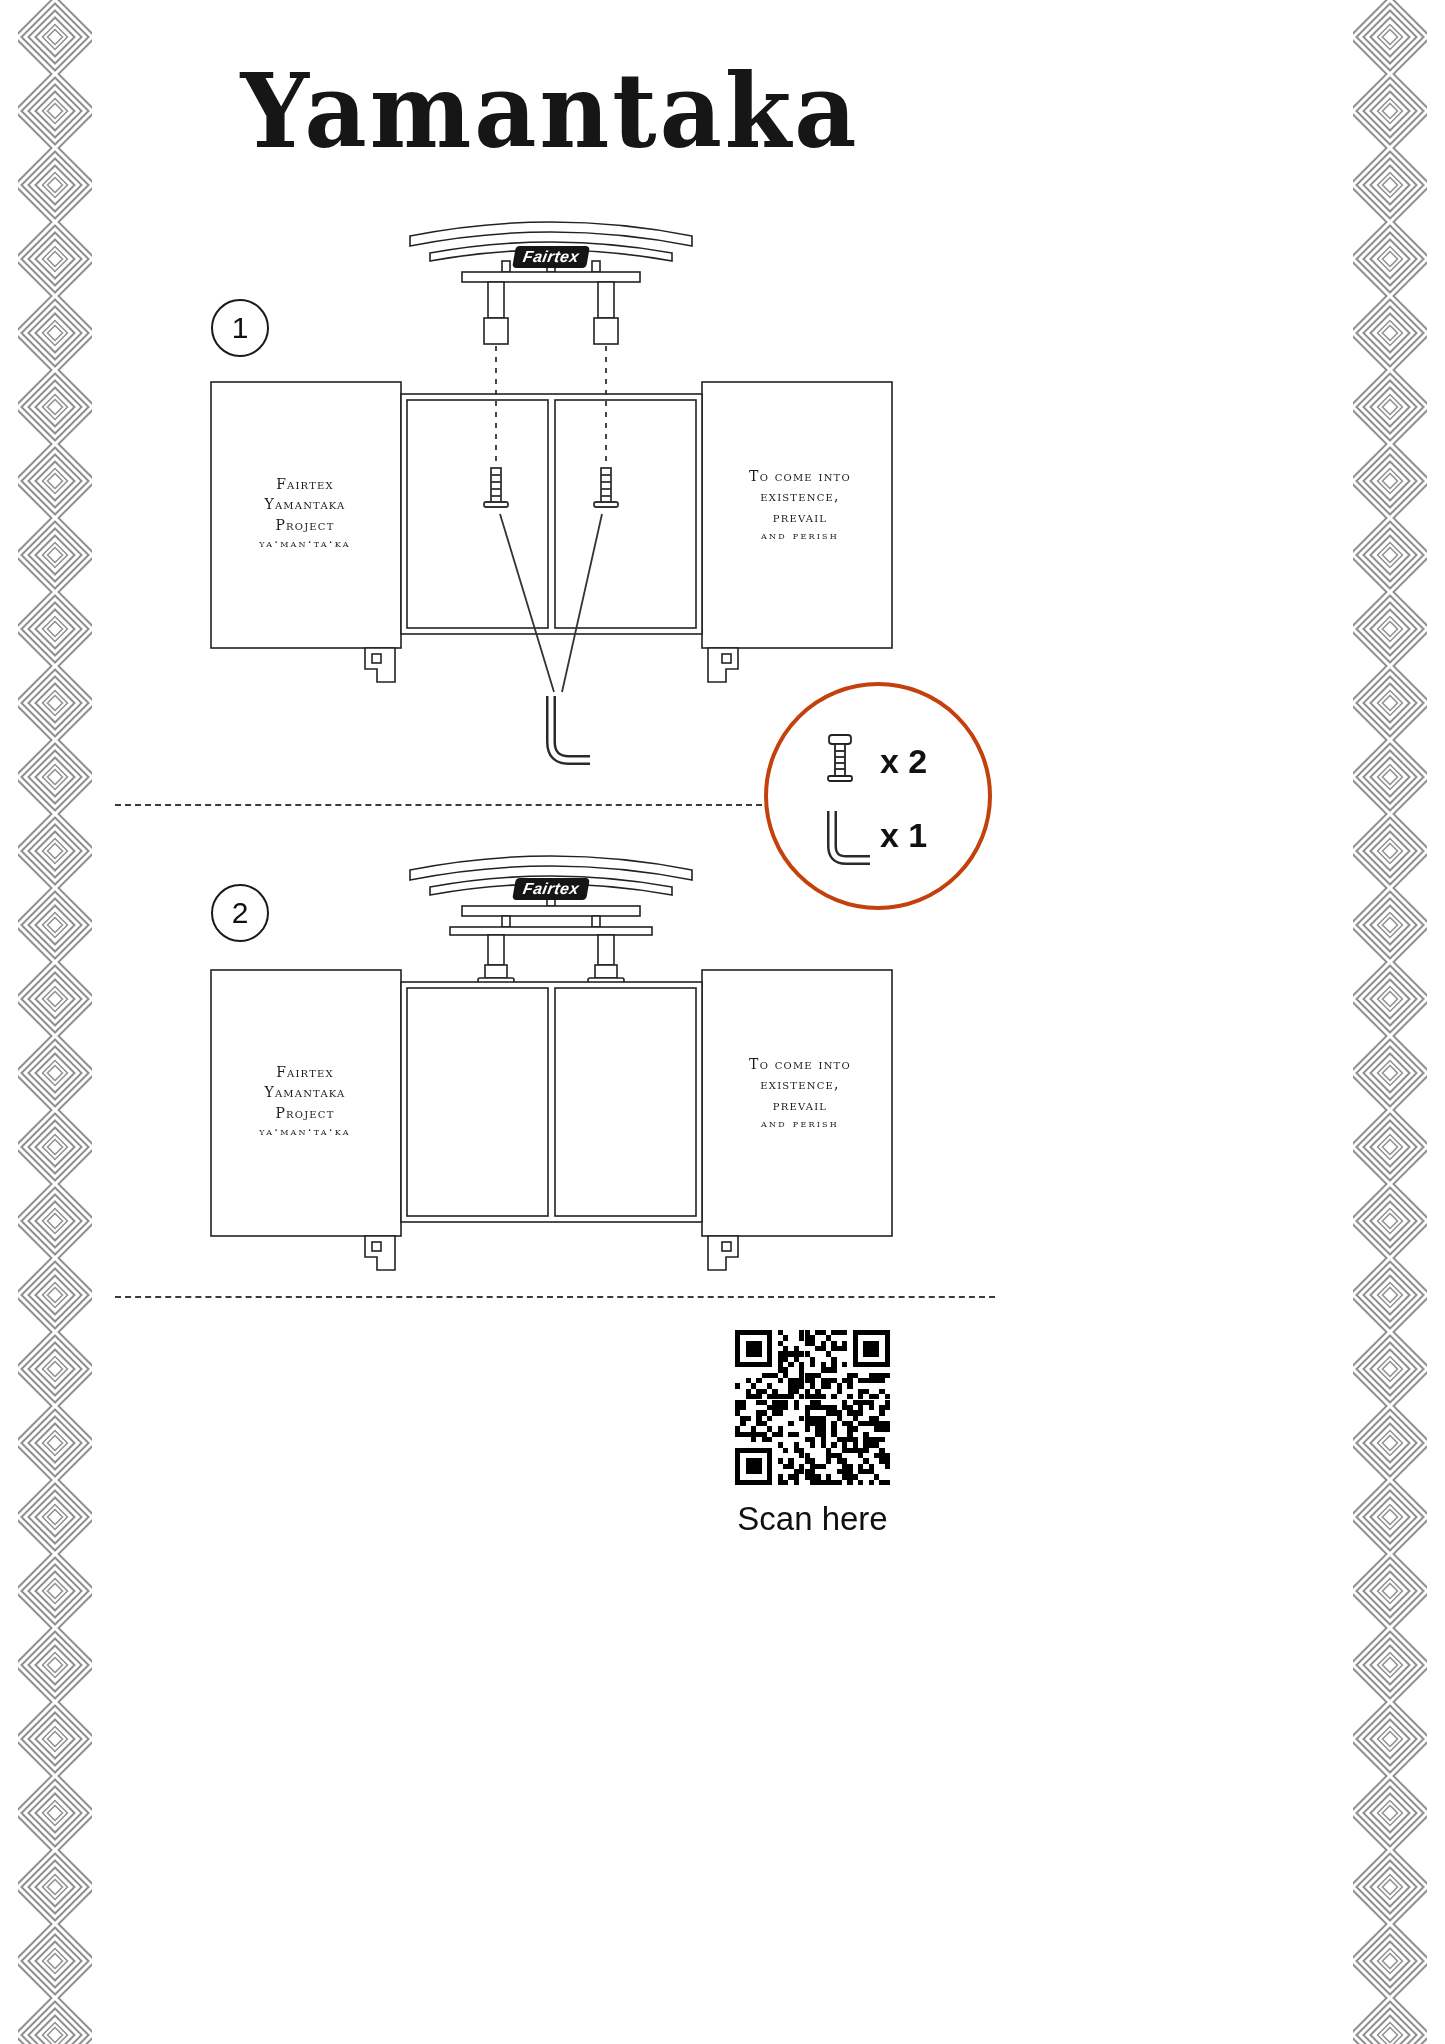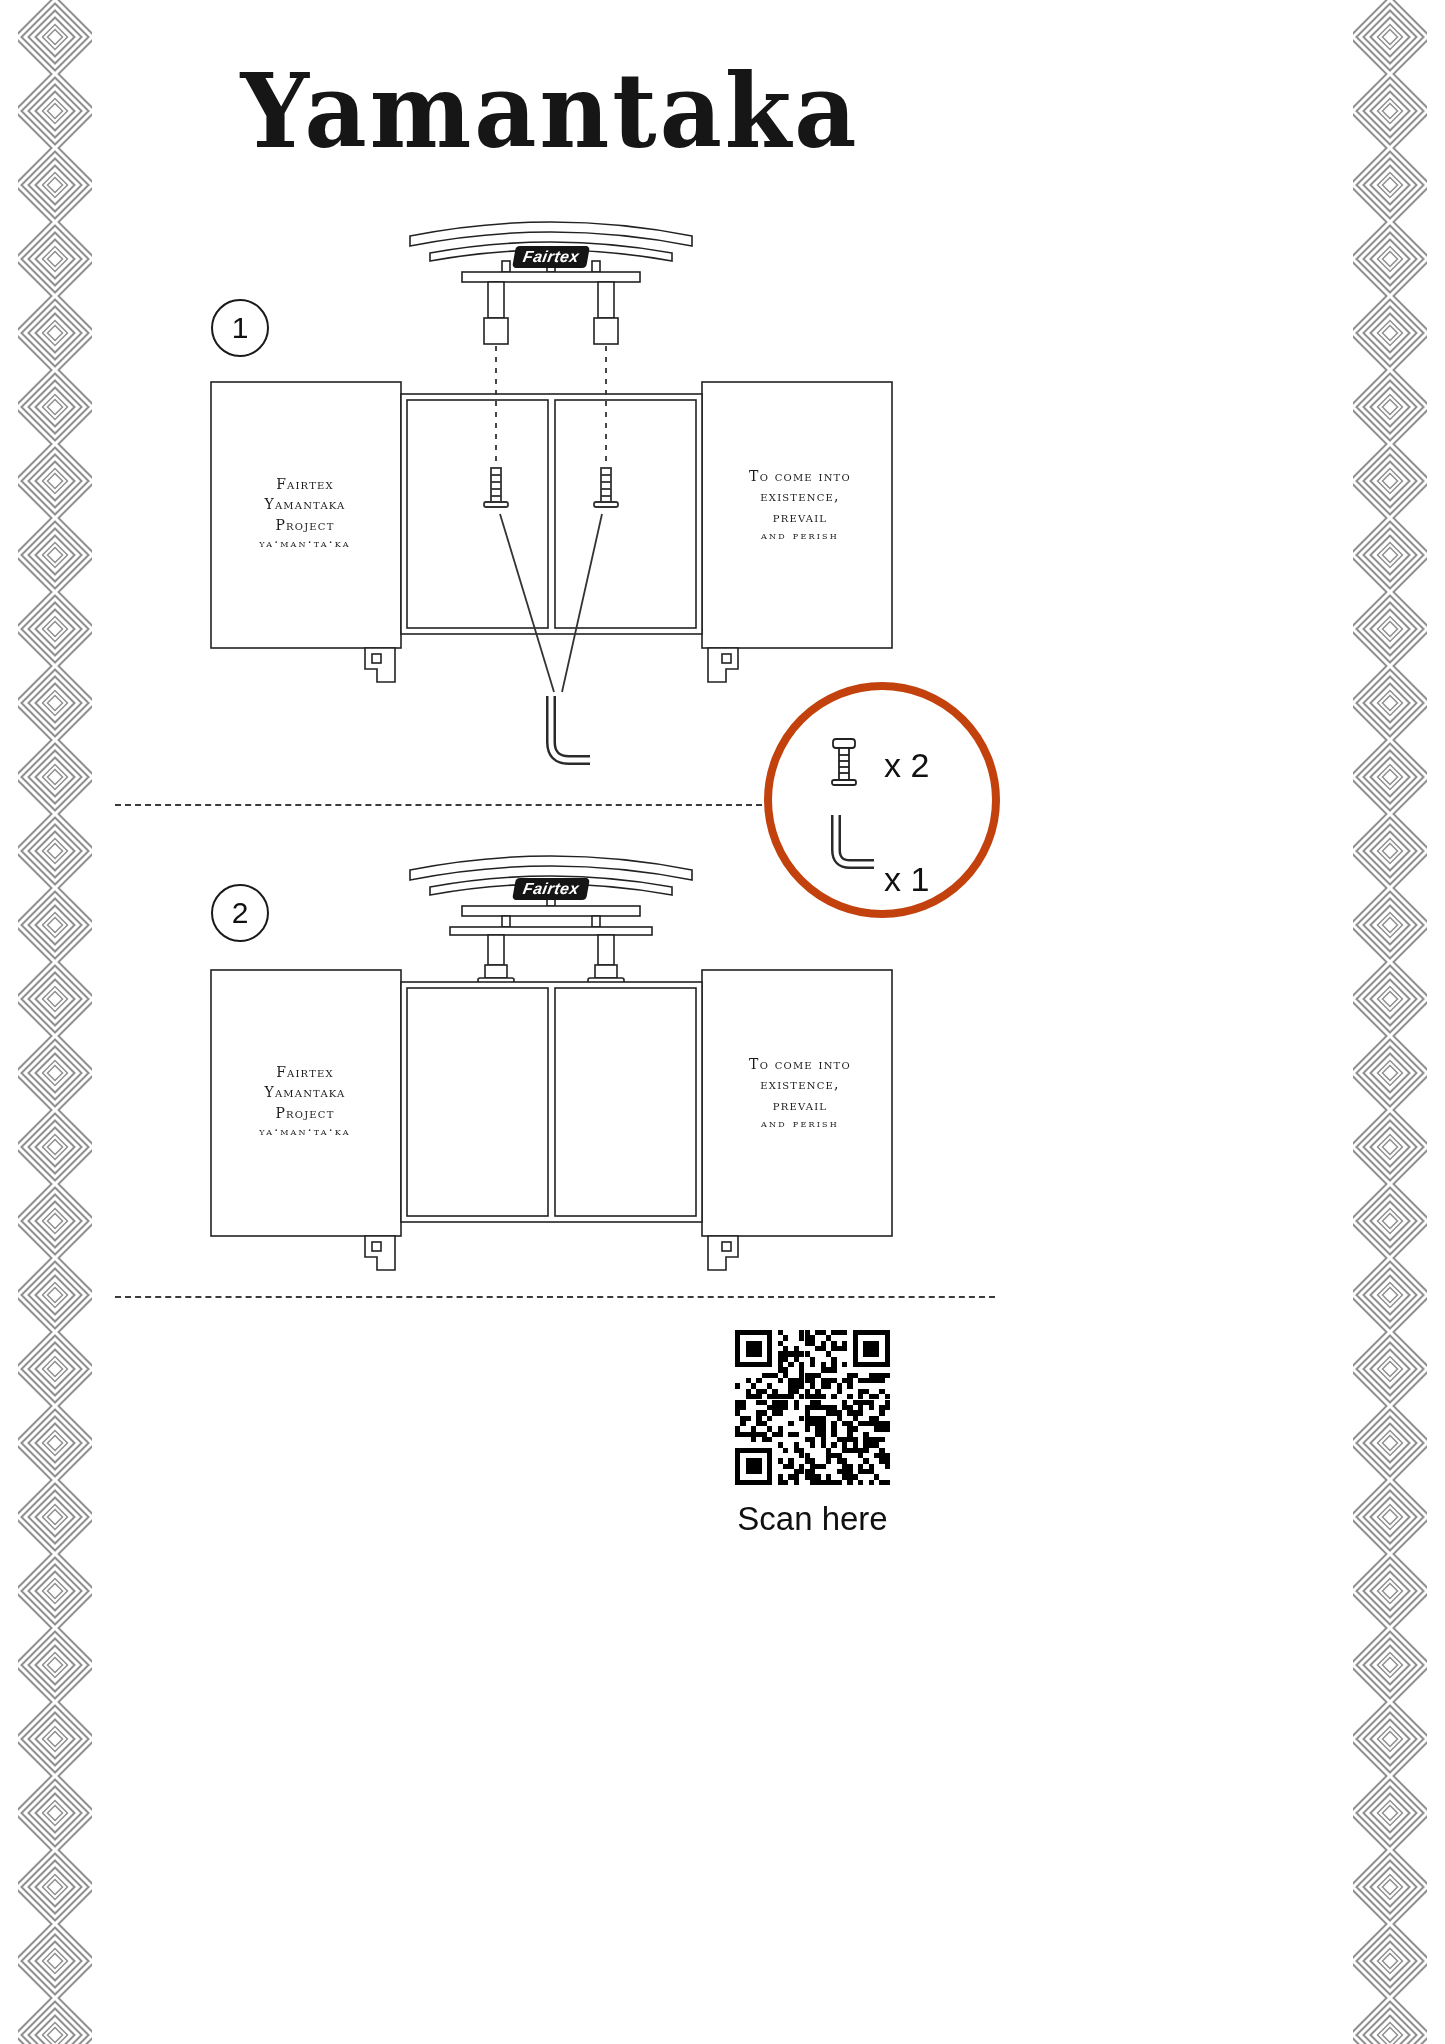--- a/index.html
+++ b/index.html
@@ -25,21 +25,21 @@
   }
   .panel-text{
     position:absolute;text-align:center;
     font-family:"DejaVu Serif",serif;font-variant:small-caps;
     font-size:14px;line-height:1.45;letter-spacing:1.2px;color:#1a1a1a;
   }
   .panel-text span{display:block;}
   .panel-text span:last-child{font-size:12px;letter-spacing:2.2px;}
   .step-divider{position:absolute;height:0;border-top:2.5px dashed #3a3a3a;}
   .parts-legend{
-    position:absolute;width:220px;height:220px;border:8px solid #c2410c;border-radius:50%;background:#fff;
+    position:absolute;width:220px;height:220px;border:4px solid #c2410c;border-radius:50%;background:#fff;font-weight:bold;
   }
   .qty-label{position:absolute;font-size:34px;color:#111;font-family:"Liberation Sans",sans-serif;}
   .assembly-heading{
     position:absolute;font-size:47px;font-weight:600;letter-spacing:0.5px;color:#101010;
     font-family:"Liberation Sans",sans-serif;
   }
   .scan-label{position:absolute;font-size:33px;color:#101010;text-align:center;}
   svg{display:block;}
 </style>
 </head>
@@ -182,21 +182,21 @@
         <rect x="8" y="44" width="24" height="5" rx="2"></rect>
       </svg>
     </div>
     <div class="qty-label" style="left:112px;top:56px;">x 2</div>
     <div class="abs" style="left:50px;top:120px;">
       <svg width="64" height="64" viewBox="0 0 64 64" fill="none">
         <path d="M14,5 L14,40 Q14,54 28,54 L52,54" stroke="#2a2a2a" stroke-width="10"></path>
         <path d="M14,5 L14,40 Q14,54 28,54 L52,54" stroke="#fff" stroke-width="5"></path>
       </svg>
     </div>
-    <div class="qty-label" style="left:112px;top:130px;margin-top:40px;">x 1</div>
+    <div class="qty-label" style="left:112px;top:130px;">x 1</div>
   </div>
 
   <div class="step-badge" style="left:211px;top:884px;">
     <span>2</span>
   </div>
 
   <div class="abs" style="left:406px;top:840px;">
     <svg width="290" height="145" viewBox="0 0 290 145" fill="#fff" stroke="#222" stroke-width="1.6">
       <path d="M4,30 Q145,2 286,30 L286,40 Q145,12 4,40 Z"></path>
       <path d="M24,47 Q145,25 266,47 L266,55 Q145,33 24,55 Z"></path>

